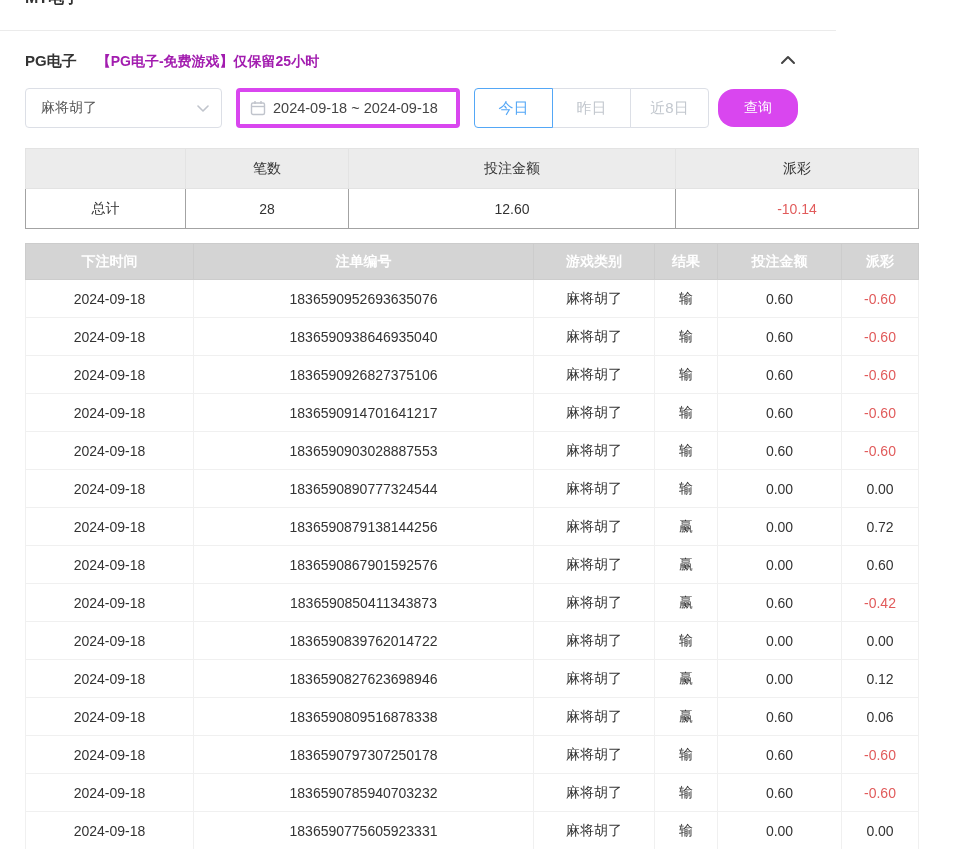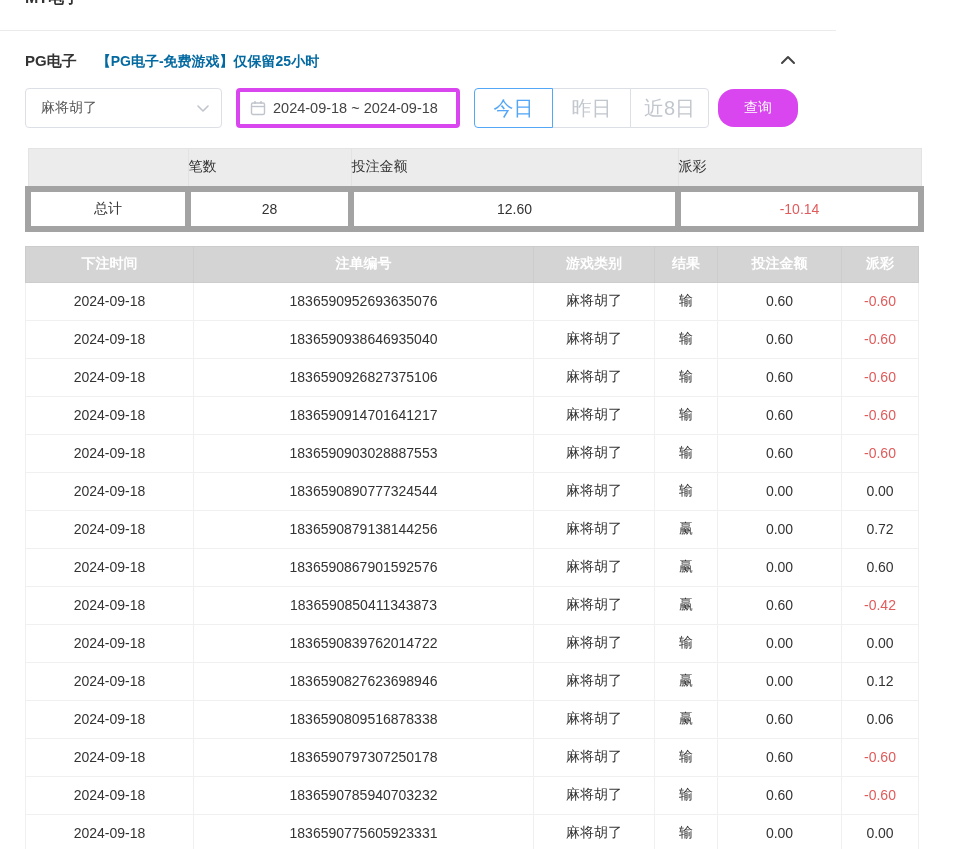--- a/index.html
+++ b/index.html
@@ -13,60 +13,60 @@
   .page { padding: 0 25px; position: relative; width: 836px; }
 
   
   .top-strip { height: 10px; overflow: hidden; }
   .top-strip .cut-title { display: block; font-size: 16px; font-weight: 700; color: #333; margin-top: -12px; }
   .divider { height: 1px; background: #ebebeb; margin: 20px -25px 0 -25px; }
 
   
   .sec-header { display: flex; align-items: center; padding: 21px 0 17px 0; }
   .sec-title { font-size: 15px; font-weight: 700; color: #333; }
-  .sec-notice { font-size: 14px; font-weight: 700; color: #0369a1; margin-left: 20px; }
+  .sec-notice { font-size: 14px; font-weight: 700; color: #a21caf; margin-left: 20px; }
   .collapse-btn { margin-left: auto; margin-right: 14px; background: none; border: none; cursor: pointer; display: flex; align-items: center; }
 
   
   .filters { display: flex; align-items: center; margin-bottom: 20px; }
   .select-box {
     width: 197px; height: 40px; border: 1px solid #dcdfe6; border-radius: 4px;
     display: flex; align-items: center; justify-content: space-between;
     padding: 0 12px 0 15px; font-size: 14px; color: #555; background: #fff; cursor: pointer;
   }
   .date-box {
     width: 224px; height: 40px; border: 4px solid #d946ef; border-radius: 4px;
     display: flex; align-items: center; padding: 0 10px; margin-left: 14px;
     font-size: 14.5px; color: #444; background: #fff; cursor: pointer;
   }
   .date-box .cal { margin-right: 7px; display: flex; align-items: center; }
   .qgroup { display: flex; margin-left: 14px; }
   .qbtn {
     width: 79px; height: 40px; background: #fff; border: 1px solid #dcdfe6;
-    font-size: 20px; color: #c2c7ce; cursor: pointer; margin-left: -1px;
+    font-size: 15px; color: #c2c7ce; cursor: pointer; margin-left: -1px;
     font-family: "Liberation Sans", sans-serif;
   }
   .qbtn:first-child { border-radius: 4px 0 0 4px; margin-left: 0; }
   .qbtn:last-child { border-radius: 0 4px 4px 0; }
   .qbtn.active { border-color: #54a7f6; color: #54a7f6; position: relative; z-index: 1; }
   .search-btn {
     margin-left: 9px; width: 80px; height: 38px; border: none; border-radius: 16px;
     background: #d946ef; color: #fff; font-size: 14px; cursor: pointer;
     font-family: Liberation Sans, sans-serif;
   }
 
   
   table { border-collapse: collapse; width: 100%; table-layout: fixed; }
   .summary { margin-bottom: 14px; font-size: 14px; }
   .summary th {
     background: #ececec; height: 40px; font-weight: 400; color: #333;
-    border: 1px solid #e3e3e3; text-align: left; font-size: 14px;
+    border: 1px solid #e3e3e3; text-align: center; font-size: 14px;
   }
   .summary td {
-    height: 40px; text-align: center; border: 6px solid #a3a3a3; background: #fff; color: #333;
+    height: 40px; text-align: center; border: 1px solid #a3a3a3; background: #fff; color: #333;
   }
 
   
   .bets th {
     background: #d4d4d4; color: #fff; font-weight: 700; height: 36px;
     text-align: center; font-size: 14px; border: 1px solid #cccccc;
   }
   .bets td {
     height: 38px; text-align: center; font-size: 14px; color: #333;
     border: 1px solid #f0f0f0; background: #fff;

